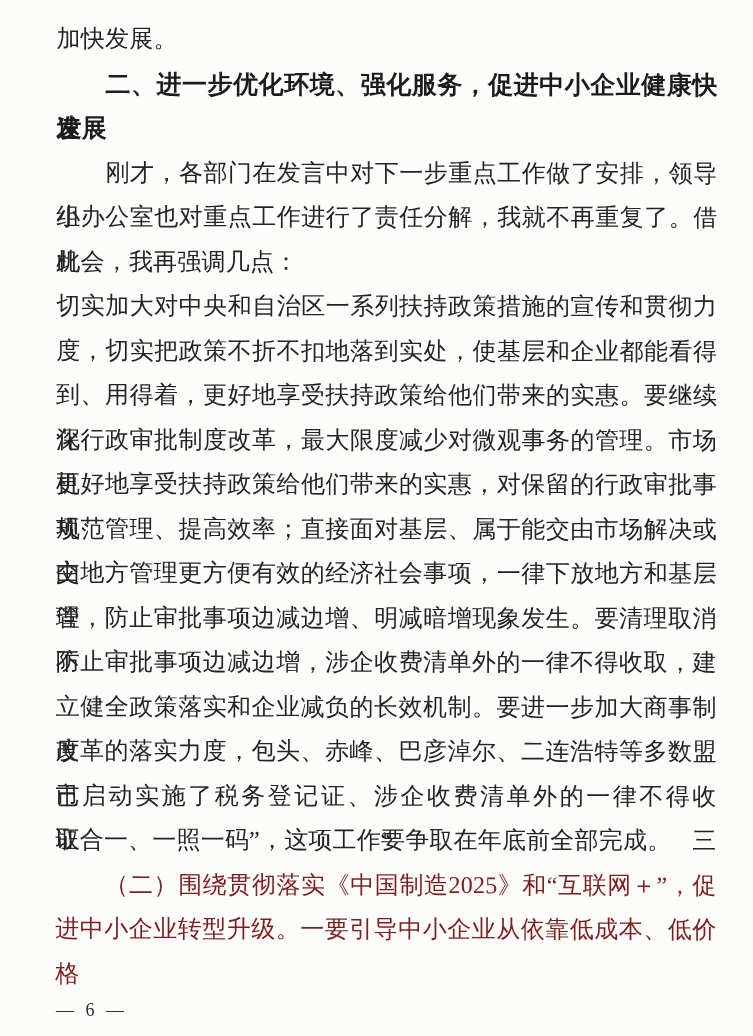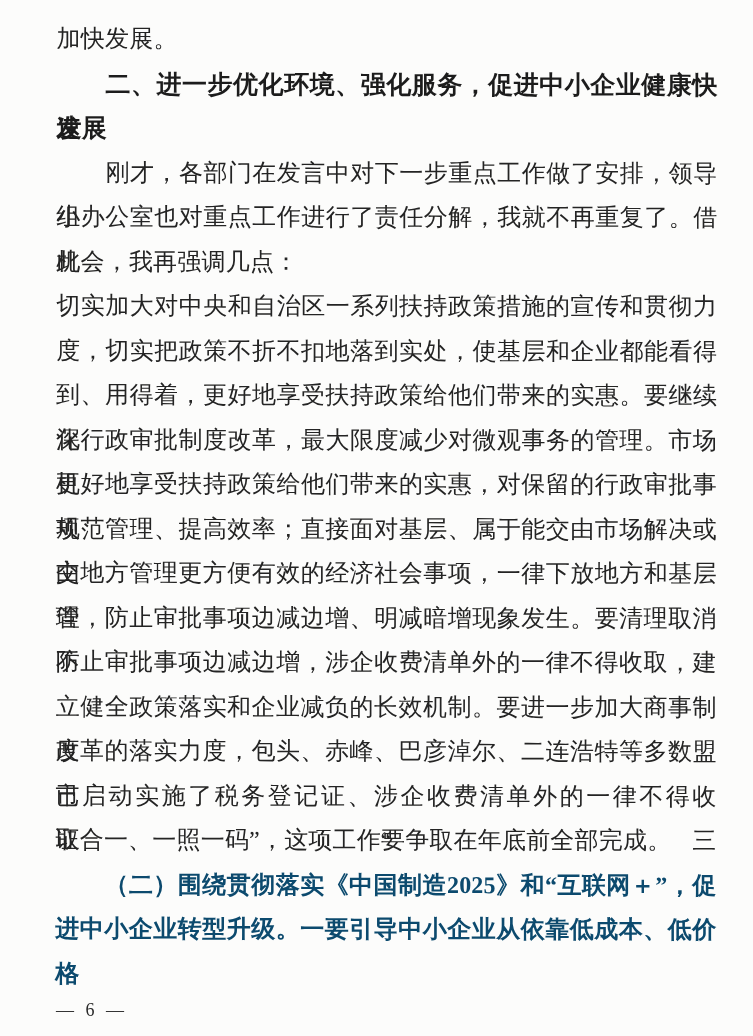--- a/index.html
+++ b/index.html
@@ -43,22 +43,22 @@
   .line.indent {
     text-indent: 49px;
   }
   .line.heading {
     font-family: "Liberation Sans", sans-serif;
     font-weight: 700;
     font-size: 25px;
     color: #1c1c1c;
   }
   .line.bold {
-    font-weight: 700;
-    color: #0c4a6e;
+    font-weight: 400;
+    color: #7f1d1d;
   }
   .page-number {
     position: absolute;
     left: 56px;
     top: 1000px;
     color: #2a2a2a;
     font-family: "Liberation Serif", serif;
     font-size: 18px;
     word-spacing: 5px;
     letter-spacing: 1px;

